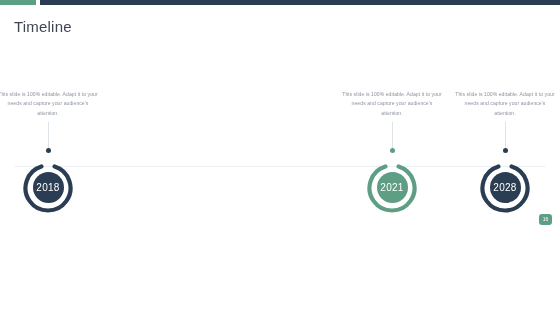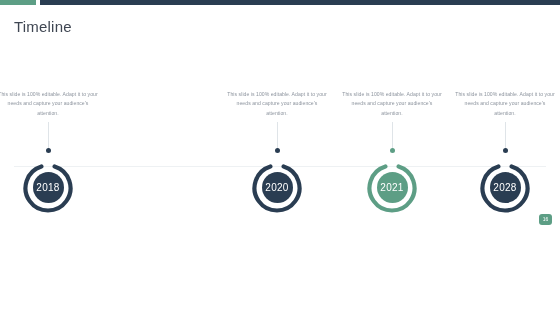--- a/index.html
+++ b/index.html
@@ -163,33 +163,20 @@
   <div class="node" style="left: 48px;">
         <div class="node-text">This slide is 100% editable. Adapt it to your needs and capture your audience's attention.</div>
         <div class="stem"></div>
         <div class="dot" style="background: rgb(42, 61, 82);"></div>
         <div class="ring-wrap">
           <svg width="52" height="52" viewBox="0 0 52 52">
             <path d="M 32.578363356261576 4.483142990831702 A 22.5 22.5 0 1 1 19.421636643738417 4.4831429908317055" fill="none" stroke="#2a3d52" stroke-width="4.2" stroke-linecap="round"></path>
           </svg>
           <div class="year-circle" style="background: rgb(42, 61, 82);">
             <div class="year-label">2018</div>
-          </div>
-        </div>
-      </div>
-      <div class="node" style="left: 277px;">
-        <div class="node-text">This slide is 100% editable. Adapt it to your needs and capture your audience's attention.</div>
-        <div class="stem"></div>
-        <div class="dot" style="background: rgb(42, 61, 82);"></div>
-        <div class="ring-wrap">
-          <svg width="52" height="52" viewBox="0 0 52 52">
-            <path d="M 32.578363356261576 4.483142990831702 A 22.5 22.5 0 1 1 19.421636643738417 4.4831429908317055" fill="none" stroke="#2a3d52" stroke-width="4.2" stroke-linecap="round"></path>
-          </svg>
-          <div class="year-circle" style="background: rgb(42, 61, 82);">
-            <div class="year-label">2020</div>
           </div>
         </div>
       </div>
       <div class="node" style="left: 392px; justify-content: space-between;">
         <div class="node-text">This slide is 100% editable. Adapt it to your needs and capture your audience's attention.</div>
         <div class="stem"></div>
         <div class="dot" style="background: rgb(93, 158, 133);"></div>
         <div class="ring-wrap">
           <svg width="52" height="52" viewBox="0 0 52 52">
             <path d="M 32.578363356261576 4.483142990831702 A 22.5 22.5 0 1 1 19.421636643738417 4.4831429908317055" fill="none" stroke="#5d9e85" stroke-width="4.2" stroke-linecap="round"></path>

